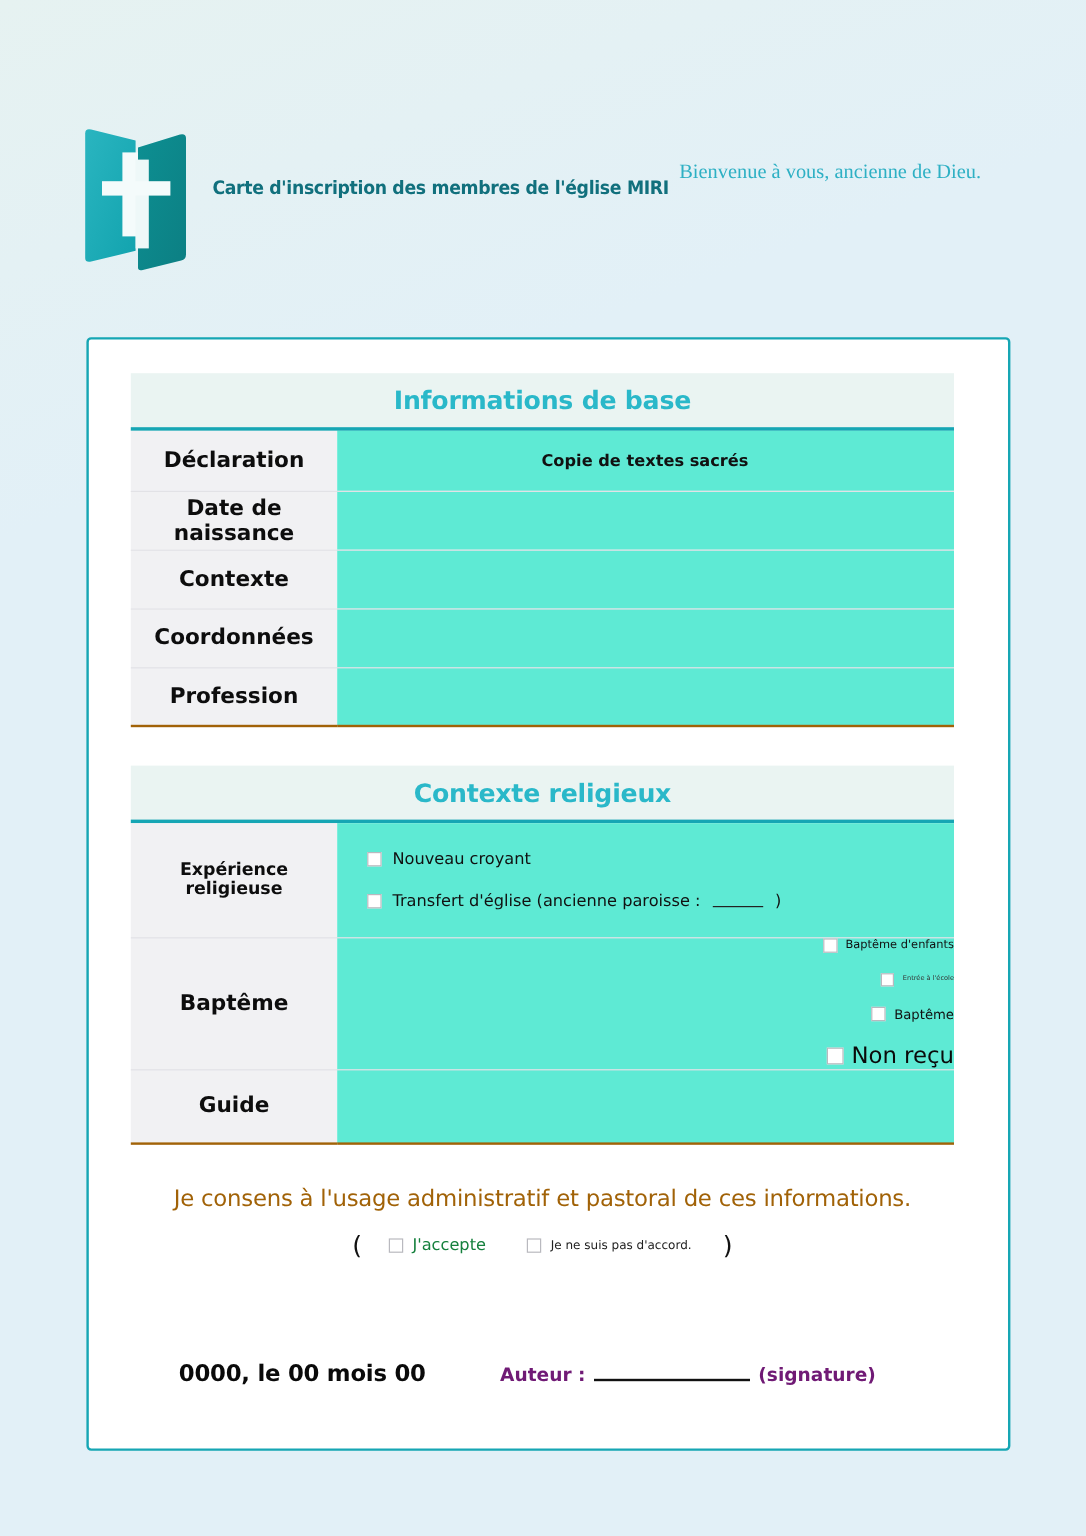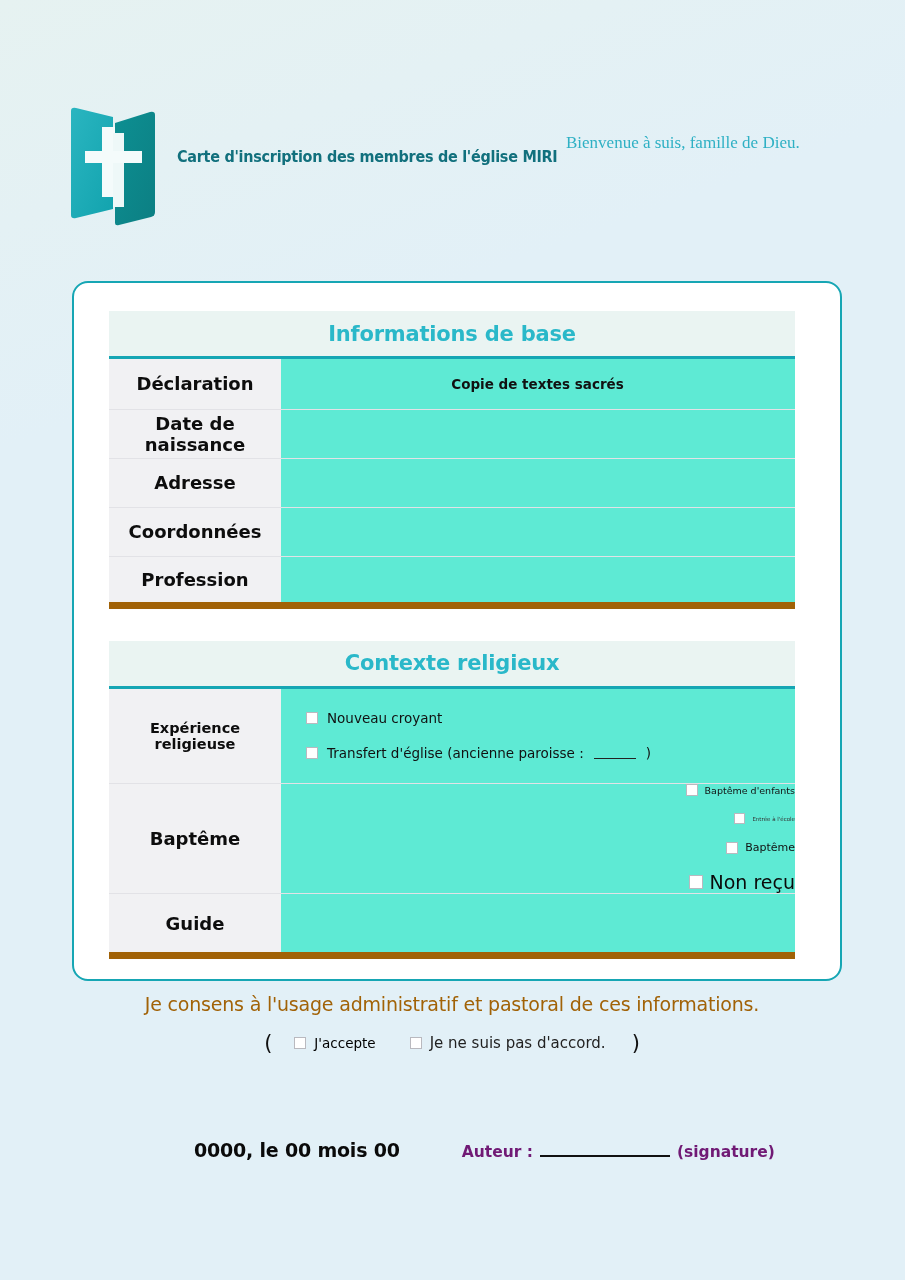--- a/index.html
+++ b/index.html
@@ -56,24 +56,24 @@
     color: #2eb0c4;
     white-space: nowrap;
   }
 
   
   .card {
     position: absolute;
     left: 72px;
     top: 281px;
     width: 770px;
-    height: 700px;
+    height: 928px;
     background: #ffffff;
     border: 2px solid #16a6b4;
-    border-radius: 16px;
+    border-radius: 4px;
   }
 
   .card-inner {
     position: absolute;
     left: 35px;
     top: 28px;
     width: 686px;
   }
 
   
@@ -89,21 +89,21 @@
     font-family: "DejaVu Sans", sans-serif;
     font-size: 21px;
     font-weight: 700;
     color: #2ab8c9;
     letter-spacing: -0.2px;
   }
 
   
   .ftable { width: 100%; border-collapse: collapse; table-layout: fixed; }
   .ftable td { vertical-align: middle; border-bottom: 1px solid #e2e2e6; margin-top: 28px; }
-  .ftable tr:last-child td { border-bottom: 7px solid #a16207; }
+  .ftable tr:last-child td { border-bottom: 2px solid #a16207; }
 
   td.lbl {
     width: 172px;
     background: #f1f1f3;
     text-align: center;
     font-family: "DejaVu Sans", sans-serif;
     font-weight: 700;
     font-size: 18px;
     color: #0d0d0d;
     padding: 0 6px;
@@ -201,38 +201,37 @@
     align-items: center;
     justify-content: center;
     gap: 0;
   }
   .paren {
     font-family: "DejaVu Sans", sans-serif;
     font-size: 21px;
     color: #111;
   }
   .consent-opt { display: flex; align-items: center; gap: 8px; white-space: nowrap; }
-  .consent-opt .ca { font-family: "DejaVu Sans", sans-serif; font-size: 13.5px; color: #000000; }
-  .consent-opt .cb-txt { font-family: "DejaVu Sans", sans-serif; font-size: 15px; color: #222; }
+  .consent-opt .ca { font-family: "DejaVu Sans", sans-serif; font-size: 13.5px; color: #15803d; }
+  .consent-opt .cb-txt { font-family: "DejaVu Sans", sans-serif; font-size: 10px; color: #222; }
 
   
   .footer {
     margin-top: 84px;
     display: flex;
     align-items: baseline;
     padding-left: 40px;
   }
   .date-text {
     font-family: "DejaVu Sans", sans-serif;
     font-size: 19px;
     font-weight: 700;
     color: #0a0a0a;
     letter-spacing: -0.2px;
     white-space: nowrap;
-    margin-left: 45px;
   }
   .sig-block {
     margin-left: 62px;
     display: flex;
     align-items: baseline;
     font-family: "DejaVu Sans", sans-serif;
     font-size: 15.5px;
     font-weight: 700;
     color: #701a75;
     white-space: nowrap;
@@ -265,21 +264,21 @@
       </defs>
       <path d="M2 6 Q2 2 7 3 L44 12 L44 104 L7 113 Q2 114 2 110 Z" fill="url(#lp)"></path>
       <path d="M86 10 Q86 6 81 7 L46 18 L46 118 Q46 121 50 120 L82 112 Q86 111 86 107 Z" fill="url(#rp)"></path>
       <rect x="33" y="22" width="13" height="70" fill="#f4fbfb"></rect>
       <rect x="44" y="28" width="11" height="74" fill="#eef8f8"></rect>
       <rect x="16" y="46" width="57" height="12" fill="#f4fbfb"></rect>
     </svg>
   </div>
 
   <div class="brand-title">Carte d'inscription des membres de l'église MIRI</div>
-  <div class="tagline">Bienvenue à suis, famille de Dieu.</div>
+  <div class="tagline">Bienvenue à vous, ancienne de Dieu.</div>
 </div>
 
 <div class="card">
   <div class="card-inner">
 
     <div class="section-banner">
       <span class="banner-text">Informations de base</span>
     </div>
 
     <table class="ftable">
@@ -290,21 +289,21 @@
           <div class="val-inline">
             <div class="subcell">Copie de textes sacrés</div>
           </div>
         </td>
       </tr>
       <tr class="row-h49">
         <td class="lbl">Date de naissance</td>
         <td class="val"></td>
       </tr>
       <tr class="row-h49">
-        <td class="lbl">Adresse</td>
+        <td class="lbl">Contexte</td>
         <td class="val"></td>
       </tr>
       <tr class="row-h49">
         <td class="lbl">Coordonnées</td>
         <td class="val"></td>
       </tr>
       <tr class="row-h49">
         <td class="lbl">Profession</td>
         <td class="val"></td>
       </tr>

